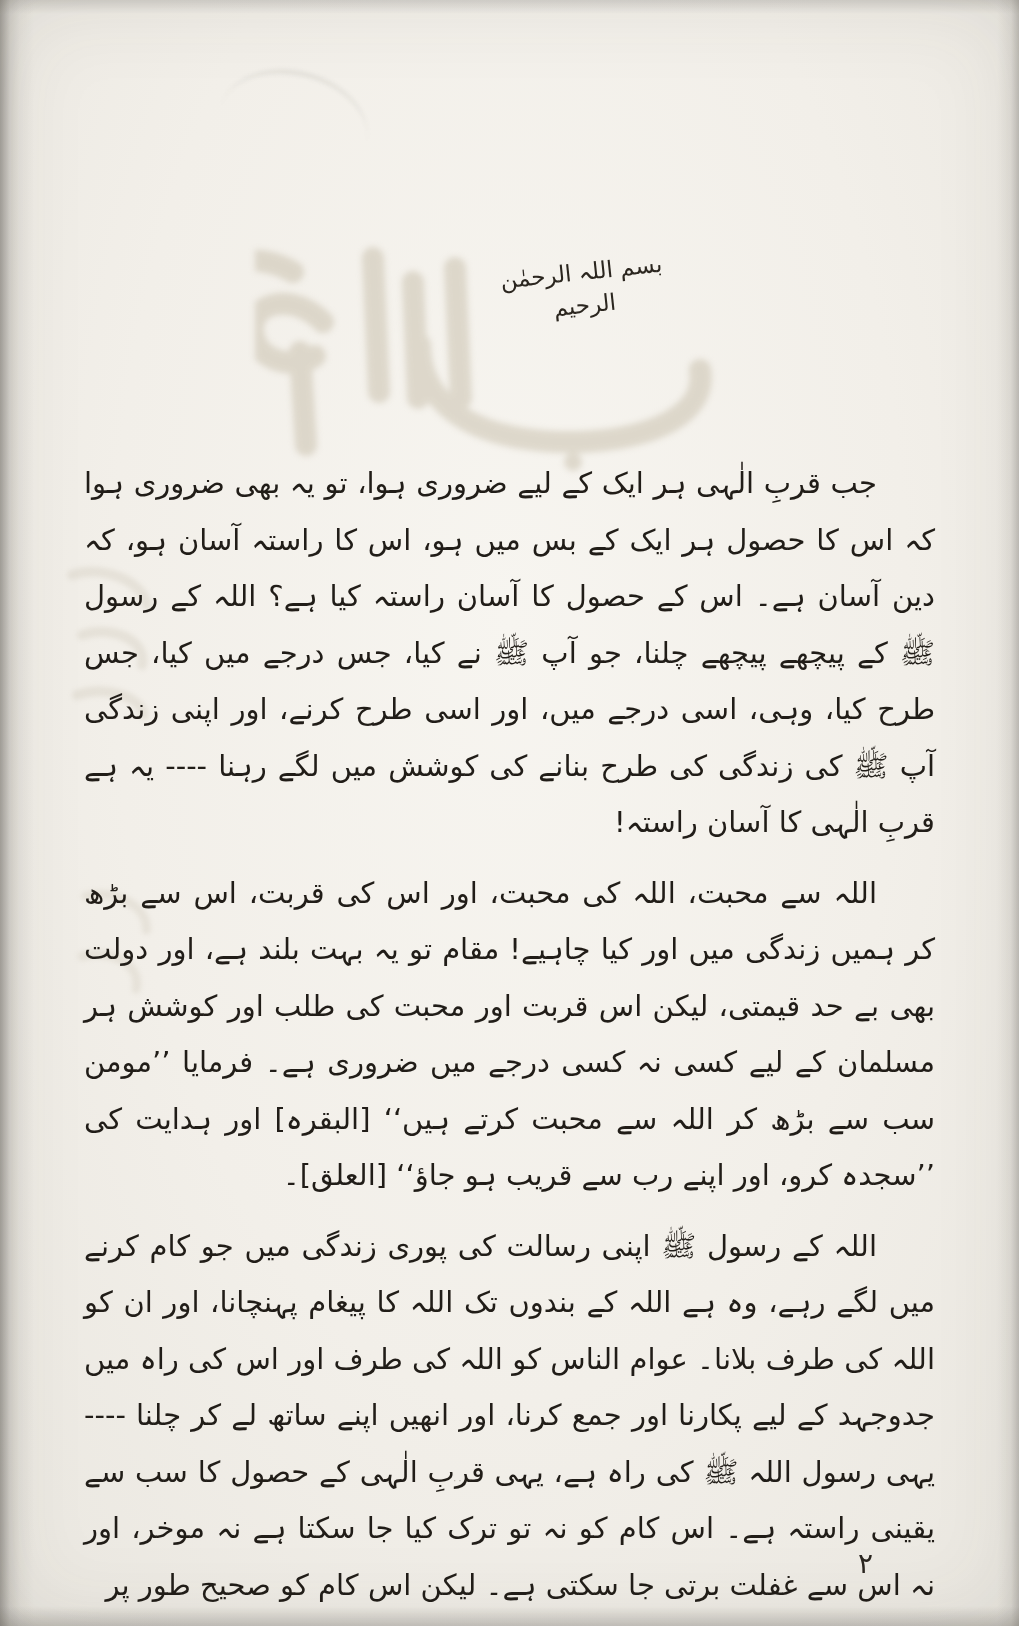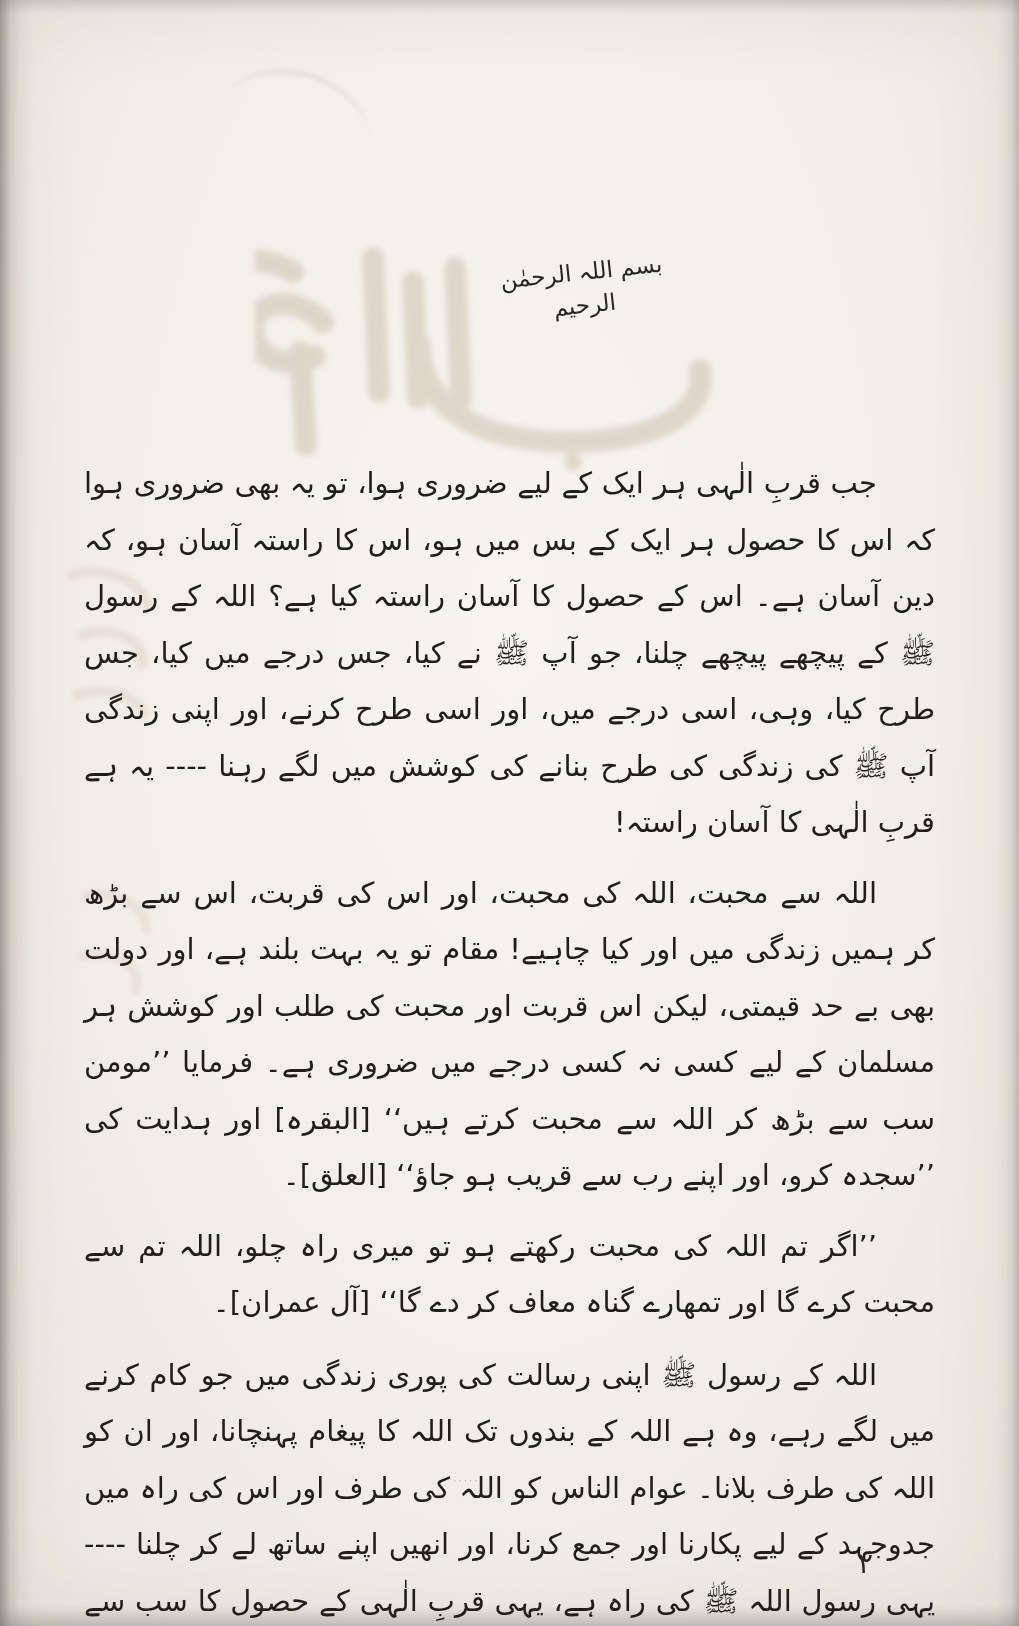--- a/index.html
+++ b/index.html
@@ -162,21 +162,20 @@
         <path d="M 20 80 C 48 68, 80 80, 78 105"></path>
       </g>
     </svg>
   </div>
 
   <div class="bismillah">بسم اللہ الرحمٰن الرحیم</div>
 
   <div class="body-text">
     <p>جب قربِ الٰہی ہر ایک کے لیے ضروری ہوا، تو یہ بھی ضروری ہوا کہ اس کا حصول ہر ایک کے بس میں ہو، اس کا راستہ آسان ہو، کہ دین آسان ہے۔ اس کے حصول کا آسان راستہ کیا ہے؟ اللہ کے رسول ﷺ کے پیچھے پیچھے چلنا، جو آپ ﷺ نے کیا، جس درجے میں کیا، جس طرح کیا، وہی، اسی درجے میں، اور اسی طرح کرنے، اور اپنی زندگی آپ ﷺ کی زندگی کی طرح بنانے کی کوشش میں لگے رہنا ---- یہ ہے قربِ الٰہی کا آسان راستہ!</p>
     <p>اللہ سے محبت، اللہ کی محبت، اور اس کی قربت، اس سے بڑھ کر ہمیں زندگی میں اور کیا چاہیے! مقام تو یہ بہت بلند ہے، اور دولت بھی بے حد قیمتی، لیکن اس قربت اور محبت کی طلب اور کوشش ہر مسلمان کے لیے کسی نہ کسی درجے میں ضروری ہے۔ فرمایا ’’مومن سب سے بڑھ کر اللہ سے محبت کرتے ہیں‘‘ [البقرہ] اور ہدایت کی ’’سجدہ کرو، اور اپنے رب سے قریب ہو جاؤ‘‘ [العلق]۔</p>
-    <p class="quote">’’اگر تم اللہ کی محبت رکھتے ہو تو میری راہ چلو، اللہ تم سے محبت کرے گا اور تمھارے گناہ معاف کر دے گا‘‘ [آل عمران]۔</p>
     <p>اللہ کے رسول ﷺ اپنی رسالت کی پوری زندگی میں جو کام کرنے میں لگے رہے، وہ ہے اللہ کے بندوں تک اللہ کا پیغام پہنچانا، اور ان کو اللہ کی طرف بلانا۔ عوام الناس کو اللہ کی طرف اور اس کی راہ میں جدوجہد کے لیے پکارنا اور جمع کرنا، اور انھیں اپنے ساتھ لے کر چلنا ---- یہی رسول اللہ ﷺ کی راہ ہے، یہی قربِ الٰہی کے حصول کا سب سے یقینی راستہ ہے۔ اس کام کو نہ تو ترک کیا جا سکتا ہے نہ موخر، اور نہ اس سے غفلت برتی جا سکتی ہے۔ لیکن اس کام کو صحیح طور پر</p>
   </div>
 
   <div class="footer-mark">۰۰۰۰۰</div>
 
   <div class="page-number">۲</div>
 
 </div>
 
 </body></html>

